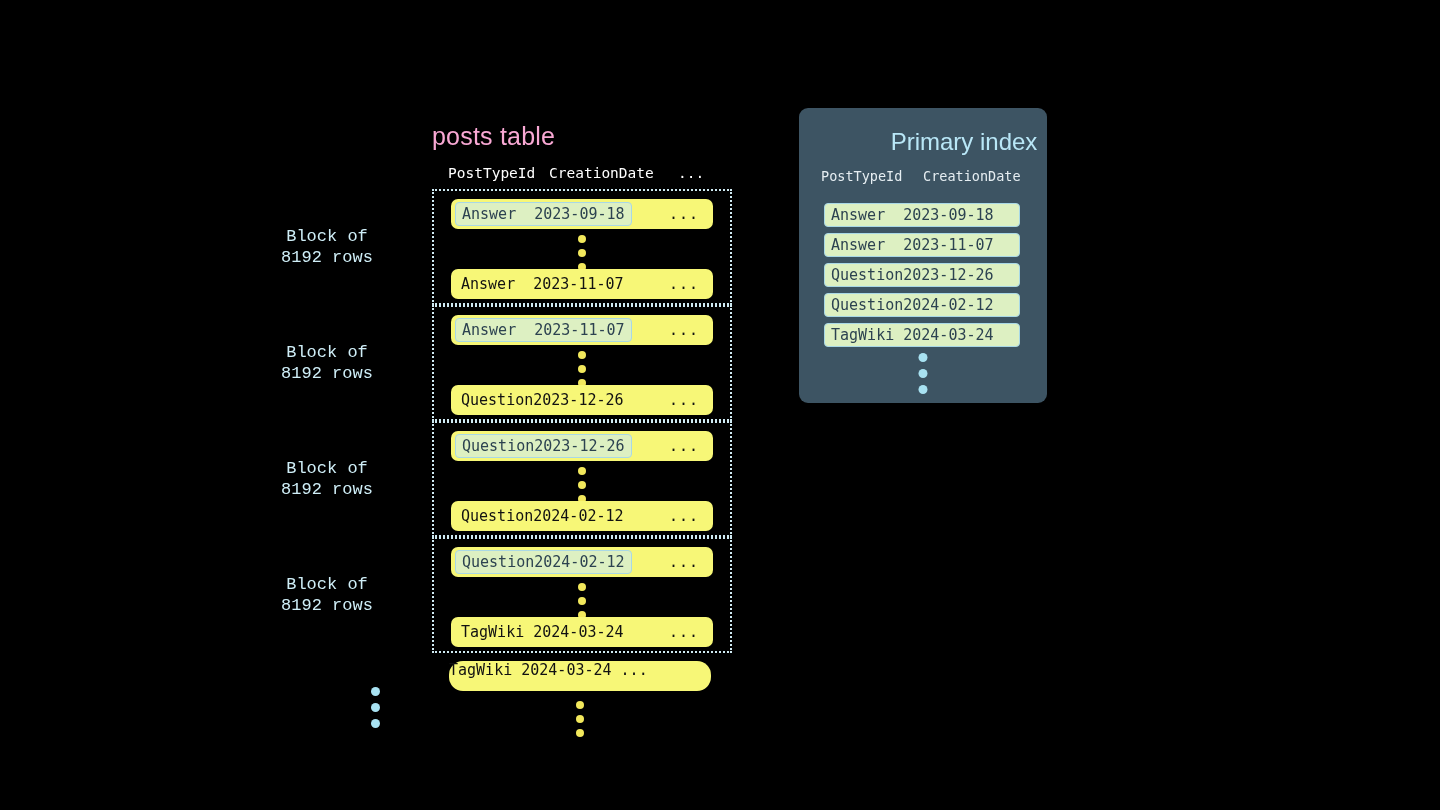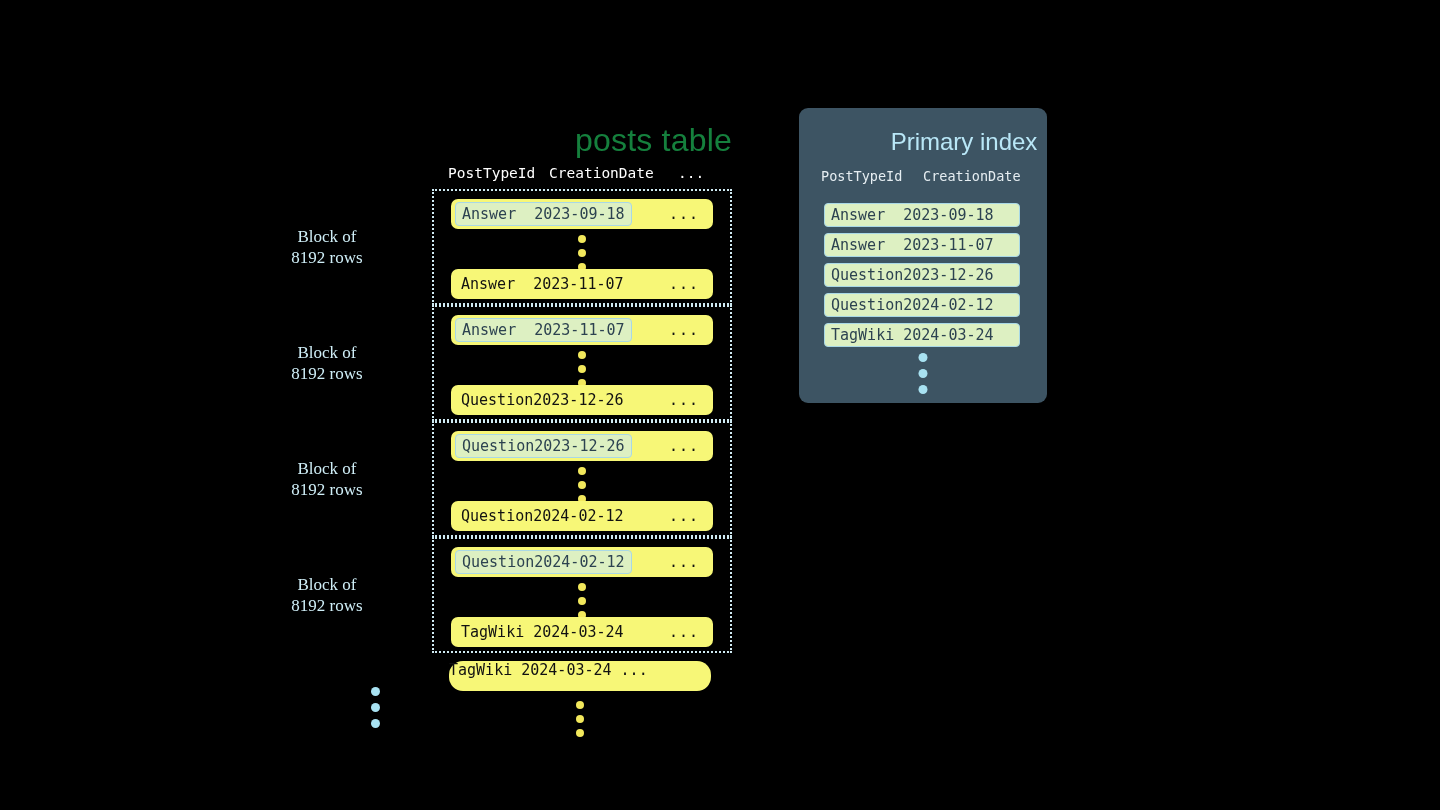--- a/index.html
+++ b/index.html
@@ -23,23 +23,23 @@
     top: 0;
     width: 760px;
     height: 810px;
   }
 
   .posts-title {
     position: absolute;
     left: 432px;
     top: 122px;
     width: 300px;
-    text-align: right;
-    color: #15803d;
-    font-size: 32px;
+    text-align: left;
+    color: #f9a8d4;
+    font-size: 25px;
     font-family: "Liberation Sans", sans-serif;
     letter-spacing: 0.2px;
   }
 
   .posts-colheads {
     position: absolute;
     left: 432px;
     top: 165px;
     width: 300px;
     height: 20px;
@@ -76,21 +76,21 @@
     position: absolute;
     right: 100%;
     top: 50%;
     transform: translateY(-50%);
     margin-right: 22px;
     width: 170px;
     text-align: center;
     color: #cfeef7;
     font-size: 17px;
     line-height: 21px;
-    font-family: Liberation Serif, serif;
+    font-family: Liberation Mono, monospace;
     white-space: pre-line;
   }
 
   
   .row {
     position: absolute;
     left: 17px;
     width: 262px;
     height: 30px;
     background: #f7f777;

